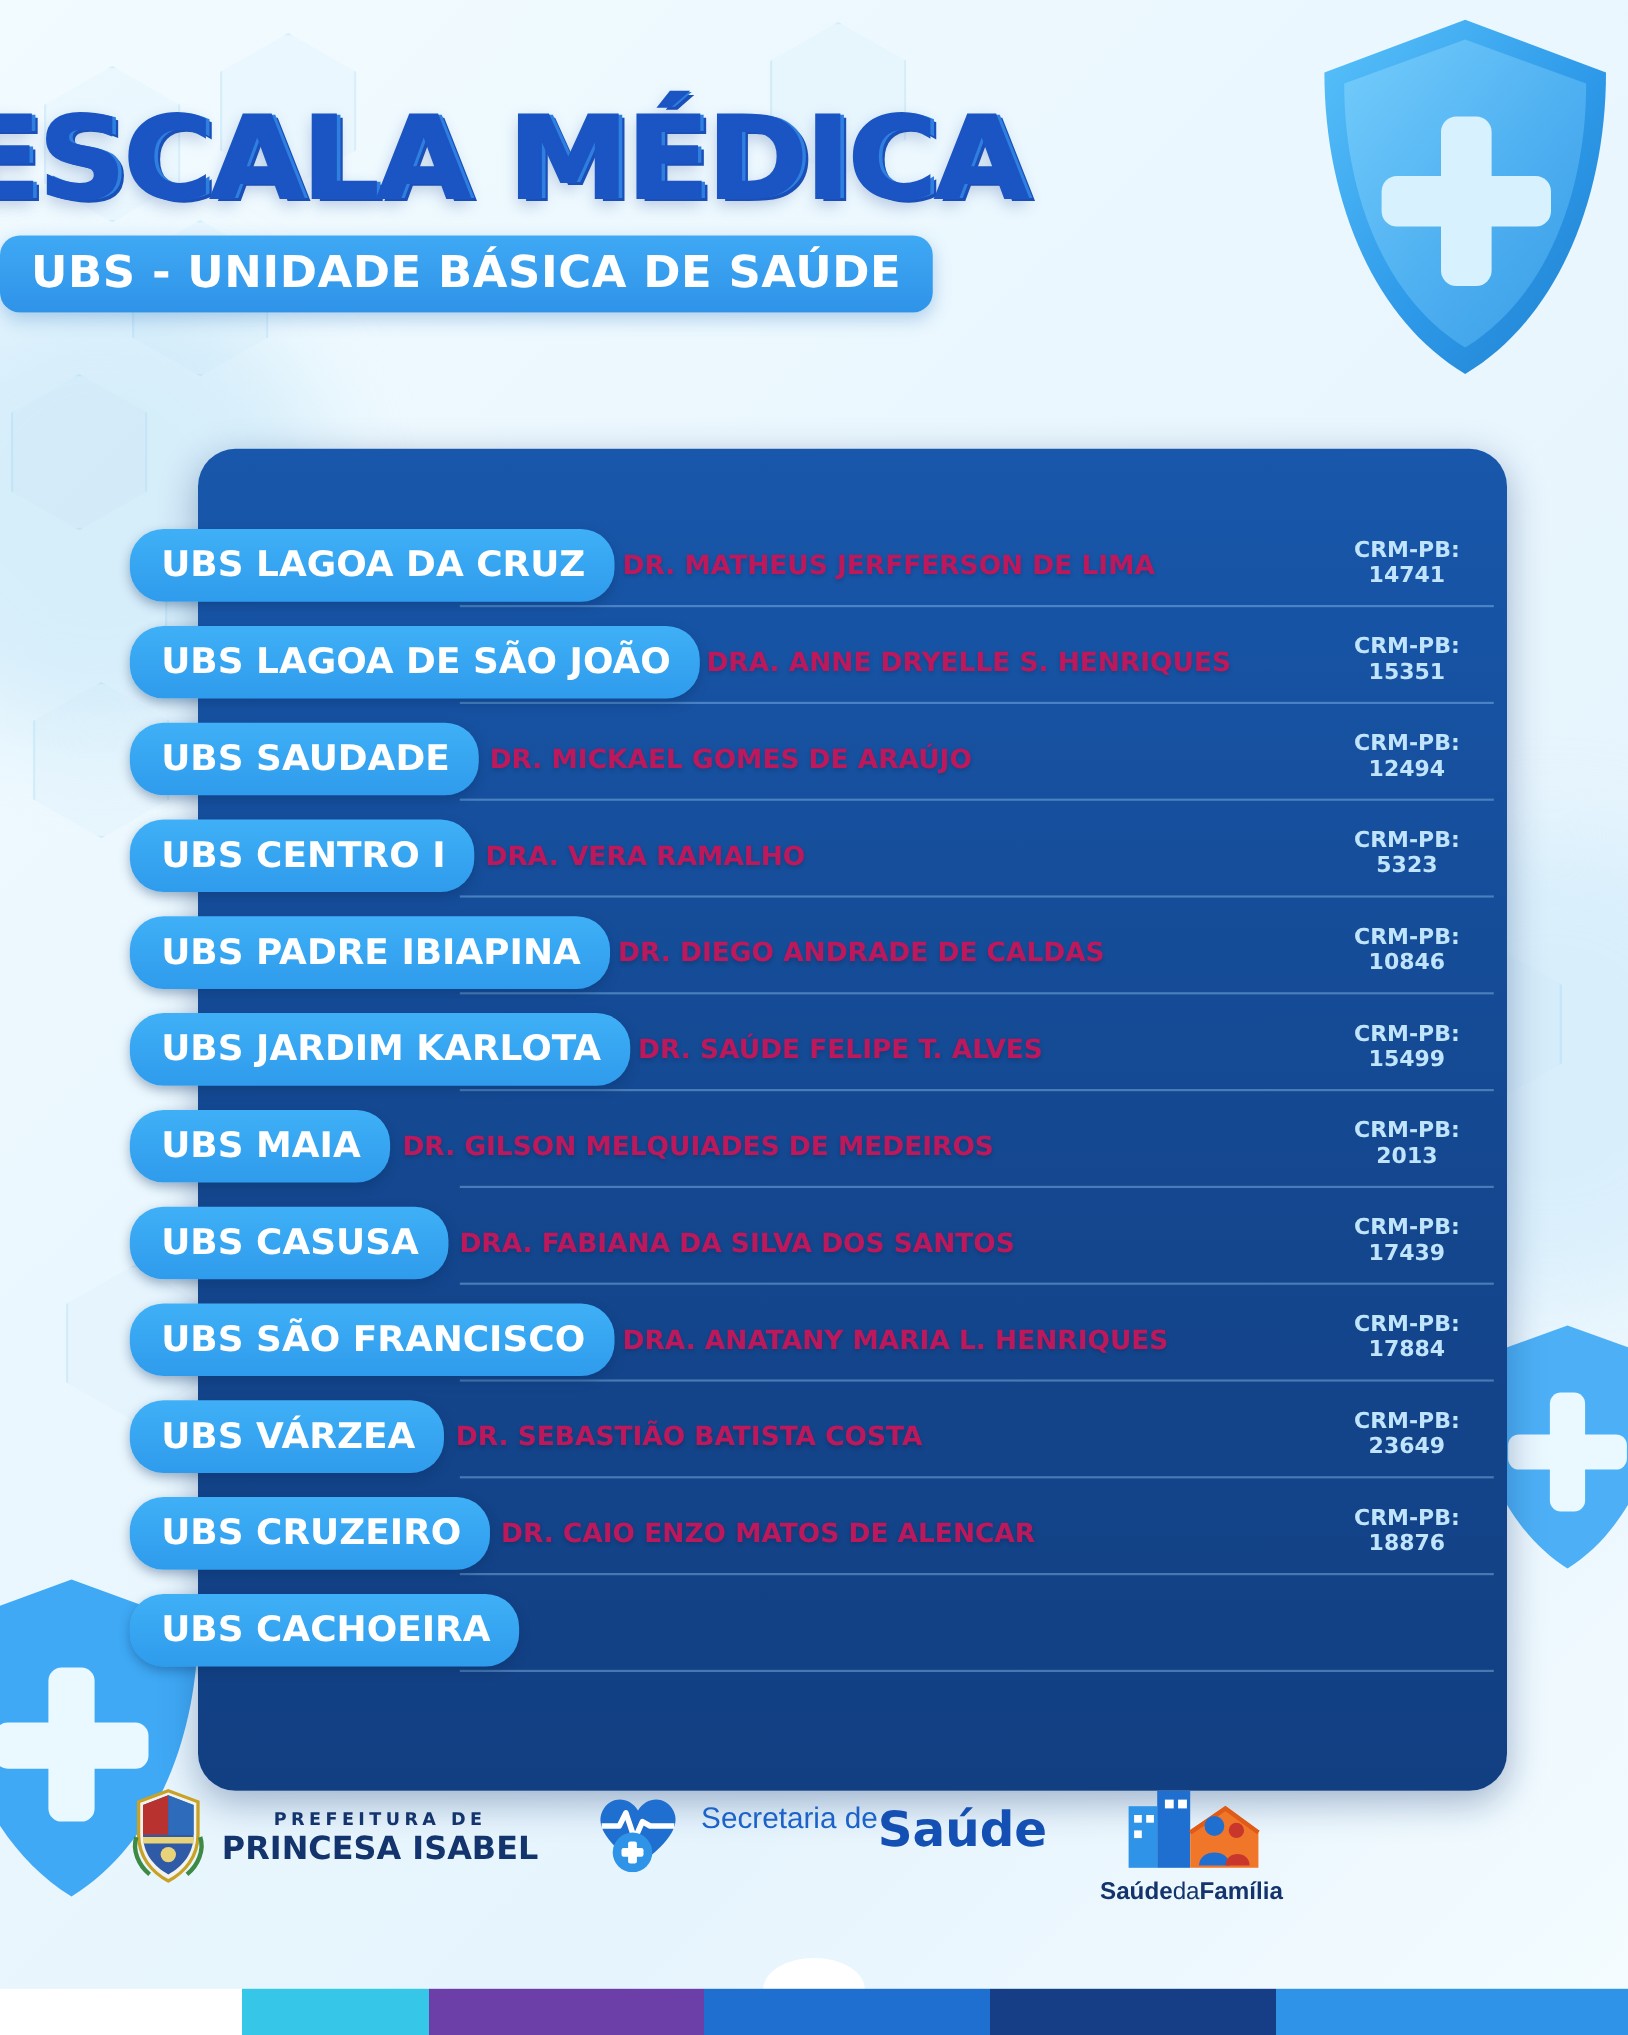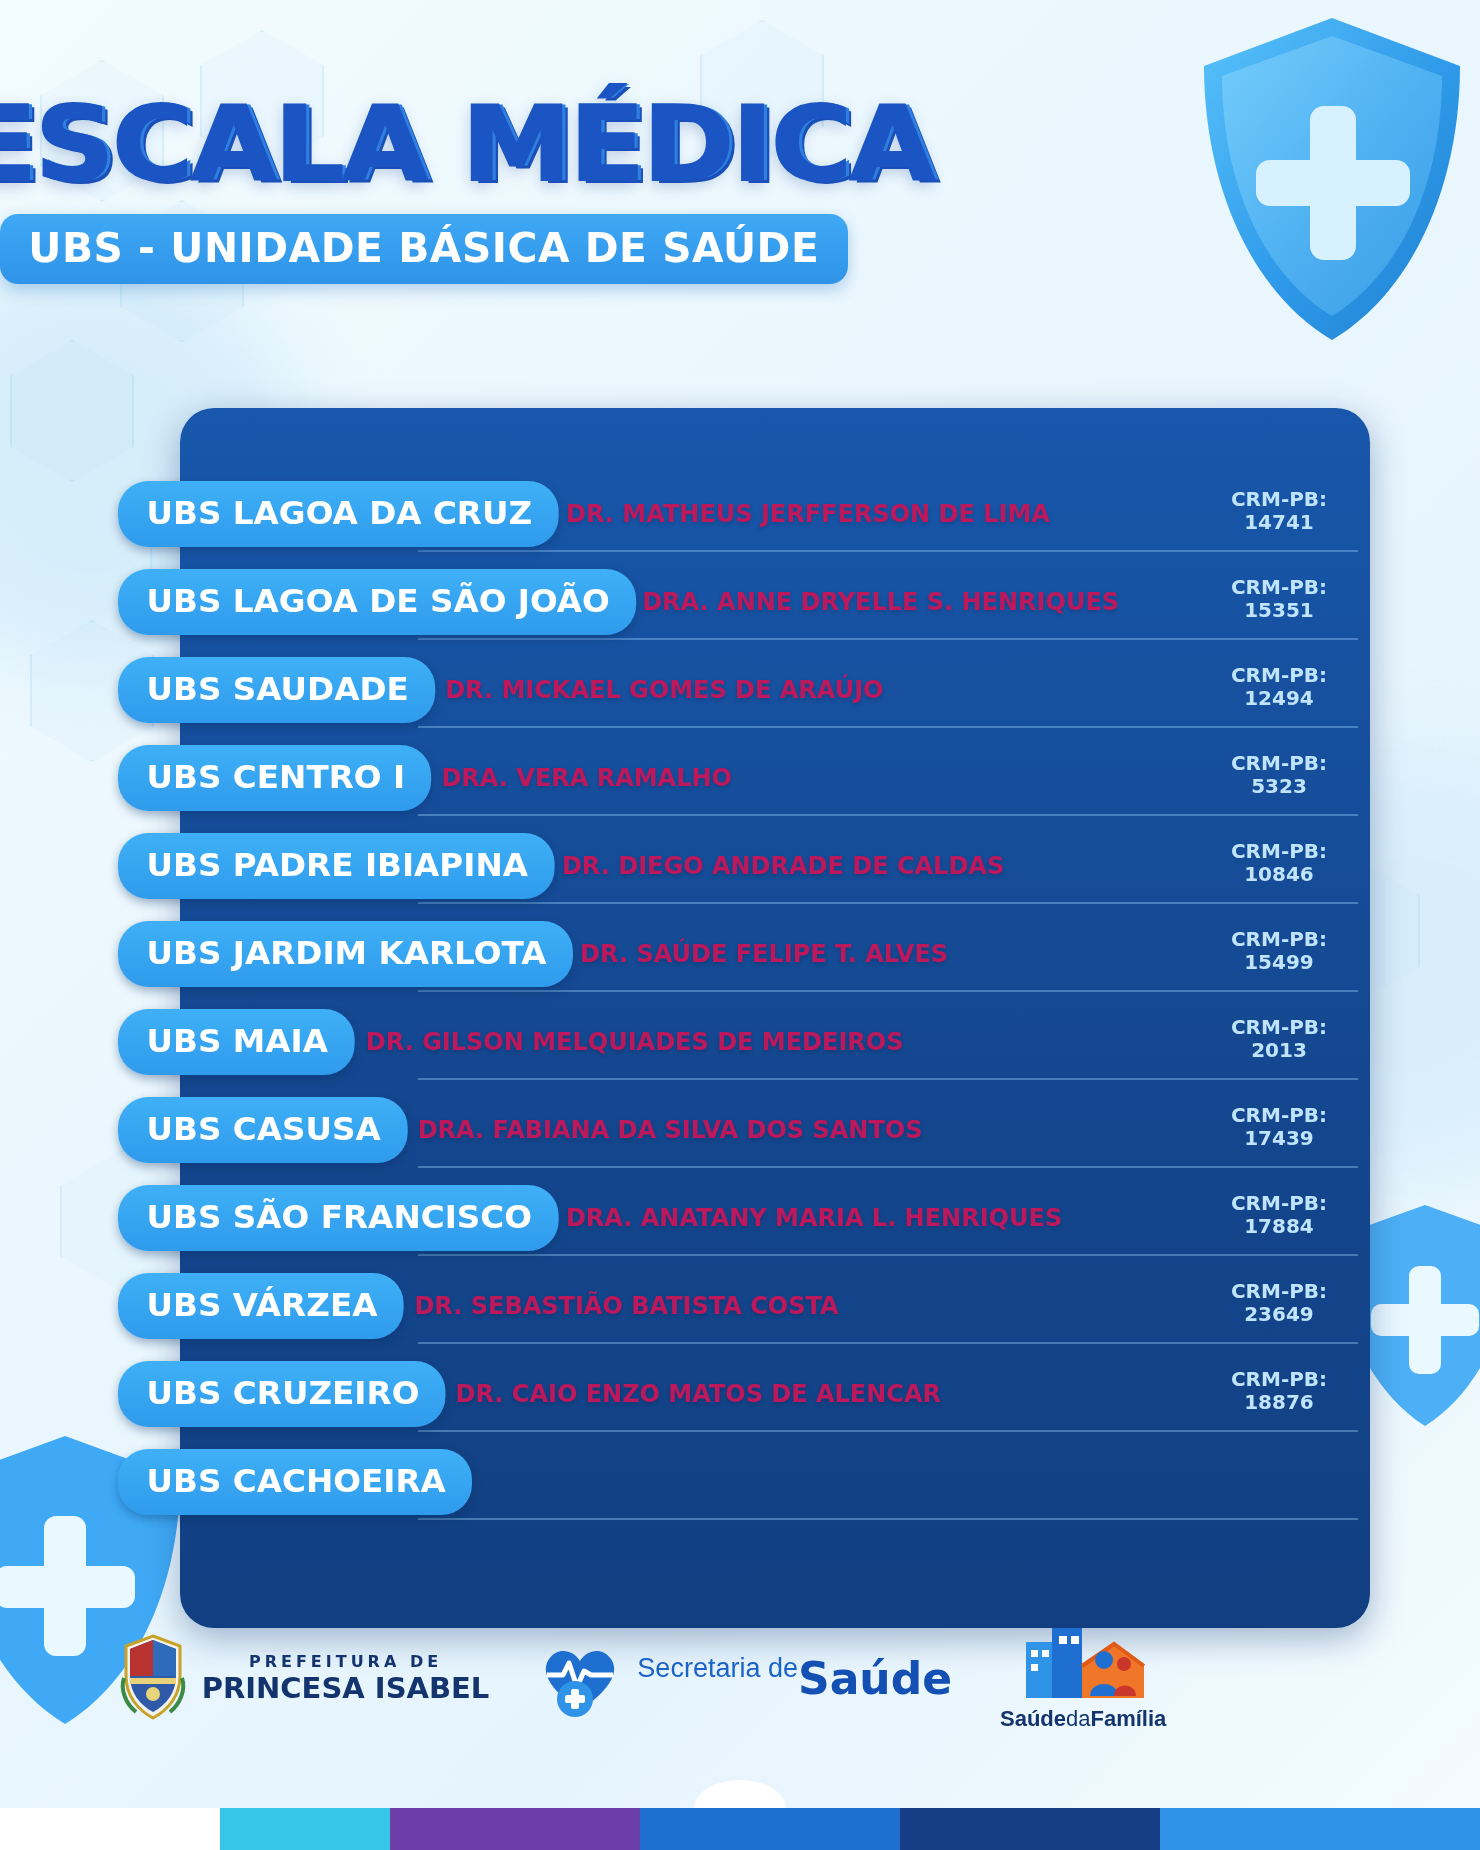--- a/index.html
+++ b/index.html
@@ -174,21 +174,21 @@
   }
 
   
   .footer {
     position: absolute;
     bottom: 118px;
     left: 0;
     width: 1284px;
     display: flex;
     justify-content: center;
-    align-items: center;
+    align-items: flex-start;
     gap: 48px;
     z-index: 6;
   }
   .logo-block { display: flex; align-items: center; gap: 14px; }
   .pref-text {
     display: flex;
     flex-direction: column;
     align-items: center;
     line-height: 1;
   }

